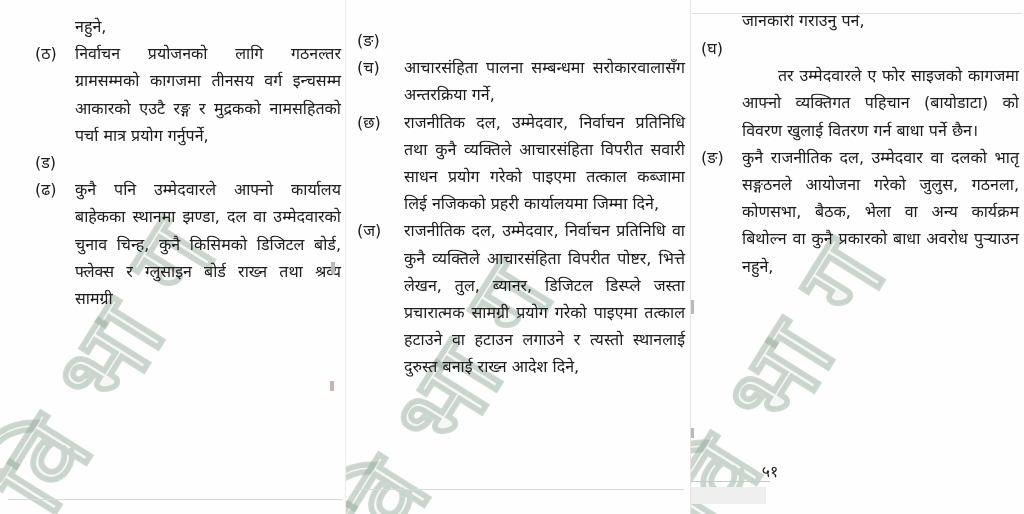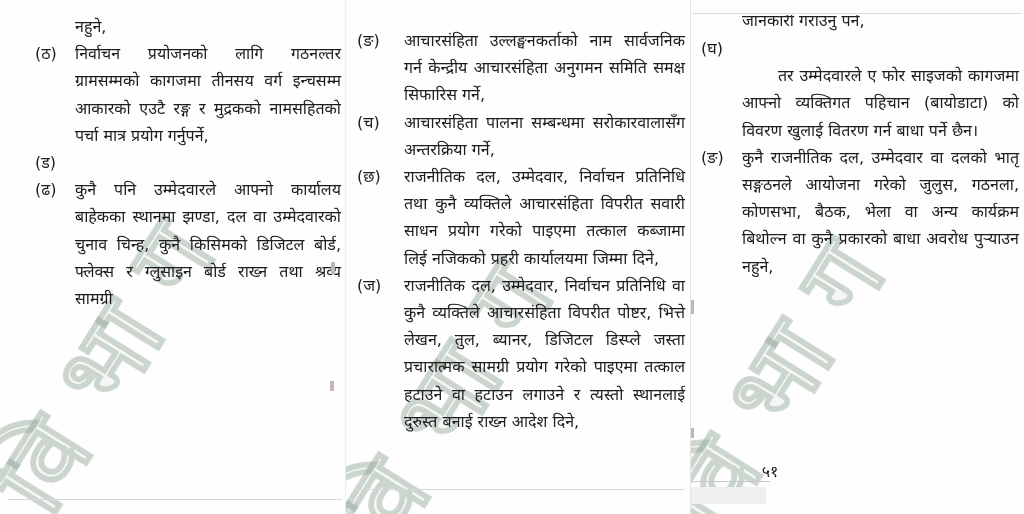--- a/index.html
+++ b/index.html
@@ -115,21 +115,20 @@
         <div class="text">कुनै पनि उम्मेदवारले आफ्नो कार्यालय बाहेकका स्थानमा झण्डा, दल वा उम्मेदवारको चुनाव चिन्ह, कुनै किसिमको डिजिटल बोर्ड, फ्लेक्स र ग्लुसाइन बोर्ड राख्न तथा श्रव्य सामग्री</div>
       </div>
     </div>
   </div>
 
   <div class="page col2">
     <div class="wm">विभाग</div>
     <div class="content">
       <div class="item">
         <div class="label">(ङ)</div>
-        <div class="text">आचारसंहिता उल्लङ्घनकर्ताको नाम सार्वजनिक गर्न केन्द्रीय आचारसंहिता अनुगमन समिति समक्ष सिफारिस गर्ने,</div>
       </div>
       <div class="item">
         <div class="label">(च)</div>
         <div class="text">आचारसंहिता पालना सम्बन्धमा सरोकारवालासँग अन्तरक्रिया गर्ने,</div>
       </div>
       <div class="item">
         <div class="label">(छ)</div>
         <div class="text">राजनीतिक दल, उम्मेदवार, निर्वाचन प्रतिनिधि तथा कुनै व्यक्तिले आचारसंहिता विपरीत सवारी साधन प्रयोग गरेको पाइएमा तत्काल कब्जामा लिई नजिकको प्रहरी कार्यालयमा जिम्मा दिने,</div>
       </div>
       <div class="item">

